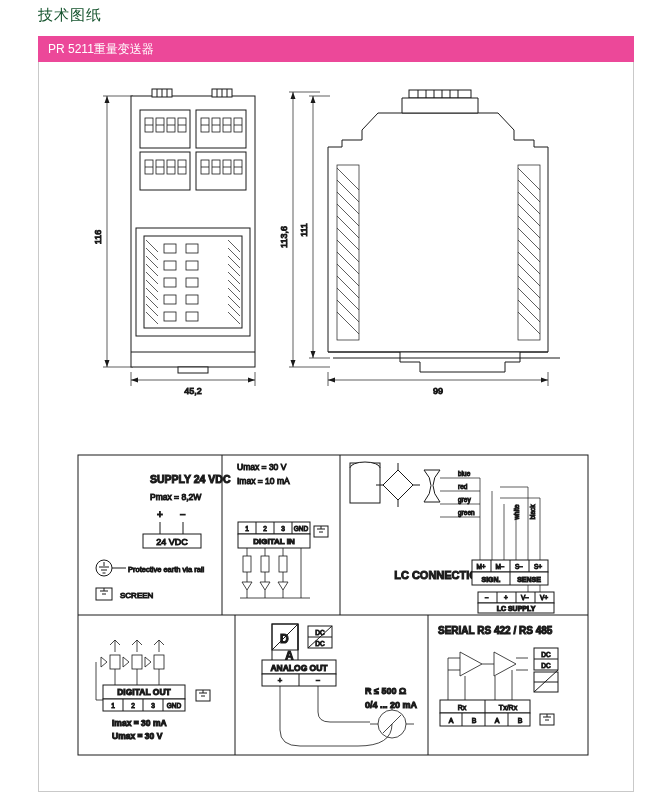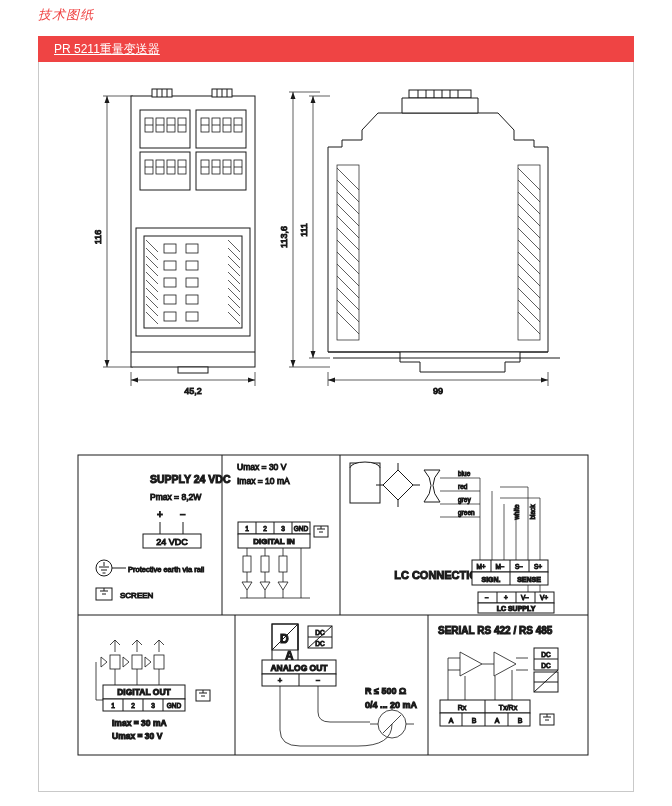--- a/index.html
+++ b/index.html
@@ -1,26 +1,26 @@
 <!DOCTYPE html>
 <html><head>
 <meta charset="utf-8">
 <style>
   html,body{margin:0;padding:0;background:#ffffff;}
   body{
     width:672px;height:806px;position:relative;overflow:hidden;
     font-family:"Liberation Sans", sans-serif;color:#222;
   }
   .page-title{
-    position:absolute;left:38px;top:6px;font-size:13px;color:#ef4444;letter-spacing:1px;font-style:italic;
+    position:absolute;left:38px;top:6px;font-size:15px;color:#14532d;letter-spacing:1px;
   }
   .header-bar{
     position:absolute;left:38px;top:36px;width:596px;height:26px;
-    background:#ef4444;color:#ffffff;font-size:12px;
-    display:flex;align-items:center;padding-left:16px;box-sizing:border-box;text-decoration:underline;
+    background:#ec4899;color:#ffffff;font-size:12px;
+    display:flex;align-items:center;padding-left:10px;box-sizing:border-box;
   }
   .outer-frame{
     position:absolute;left:38px;top:62px;width:596px;height:730px;
     border:1px solid #c9c9c9;border-top:none;box-sizing:border-box;background:#fff;
   }
   .svg-root{position:absolute;left:0;top:0;}
   text{font-family:"Liberation Sans", sans-serif;}
 </style>
 </head>
 <body>

